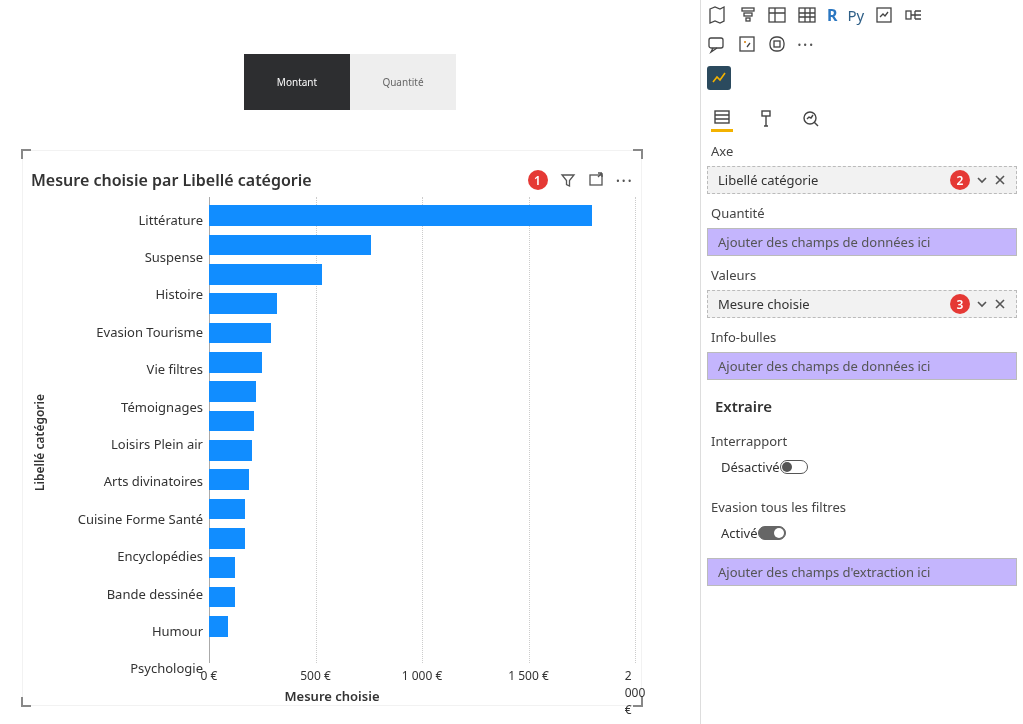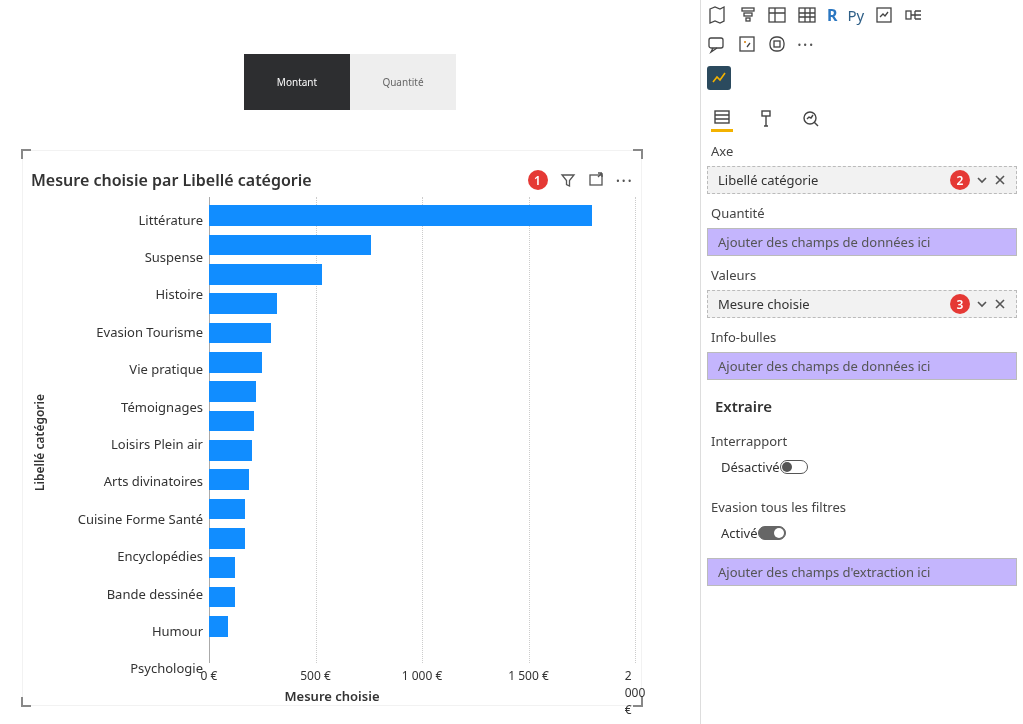--- a/index.html
+++ b/index.html
@@ -285,21 +285,21 @@
 
     <div class="chart-body">
       <div class="y-axis-title">
         <span>Libellé catégorie</span>
       </div>
       <div class="cat-labels" id="cat-labels">
           <div class="cat-label">Littérature</div>
           <div class="cat-label">Suspense</div>
           <div class="cat-label">Histoire</div>
           <div class="cat-label">Evasion Tourisme</div>
-          <div class="cat-label">Vie pratique</div>
+          <div class="cat-label">Vie filtres</div>
           <div class="cat-label">Témoignages</div>
           <div class="cat-label">Loisirs Plein air</div>
           <div class="cat-label">Arts divinatoires</div>
           <div class="cat-label">Cuisine Forme Santé</div>
           <div class="cat-label">Encyclopédies</div>
           <div class="cat-label">Bande dessinée</div>
           <div class="cat-label">Humour</div>
           <div class="cat-label">Psychologie</div>
         </div>
       <div class="plot">

